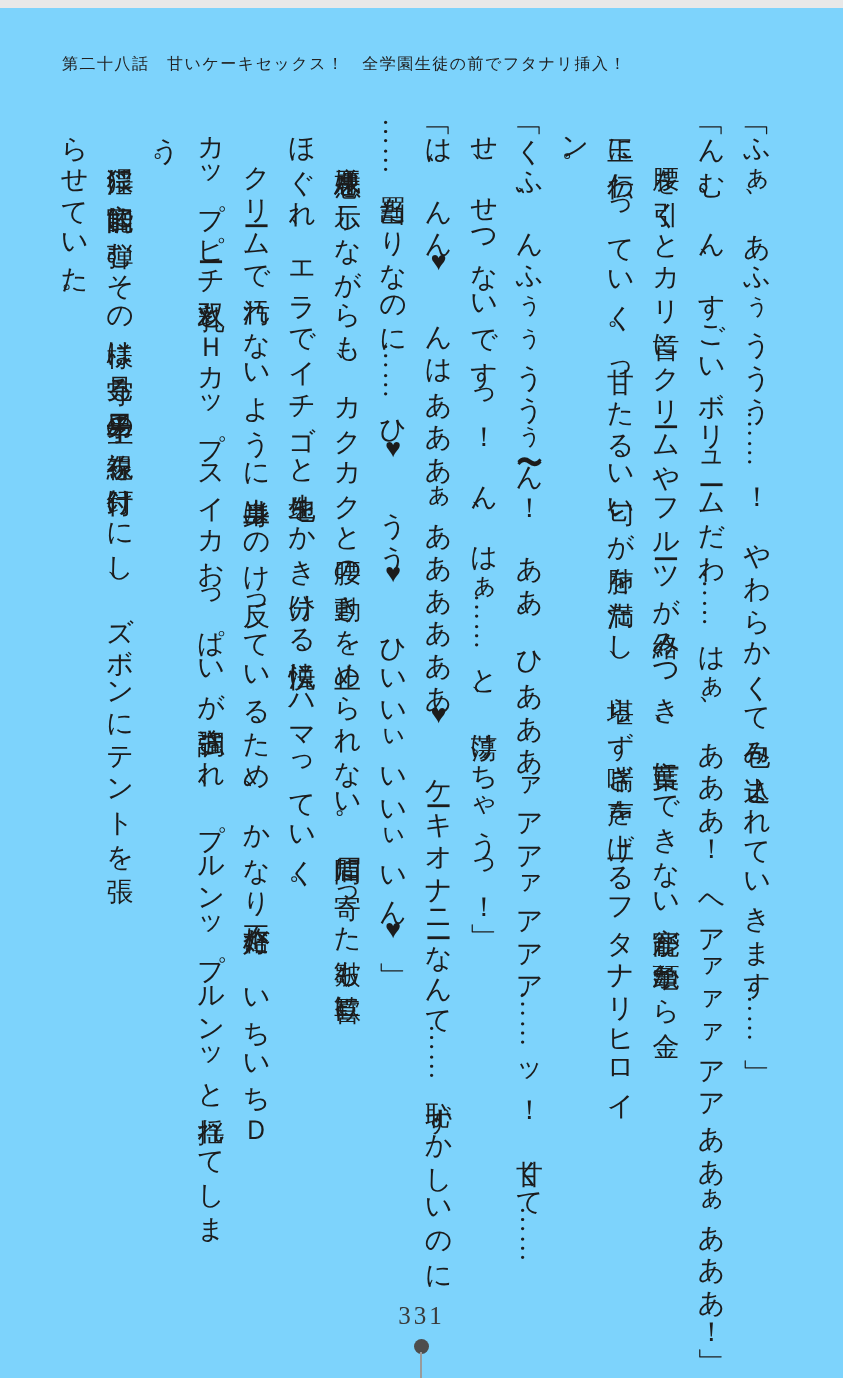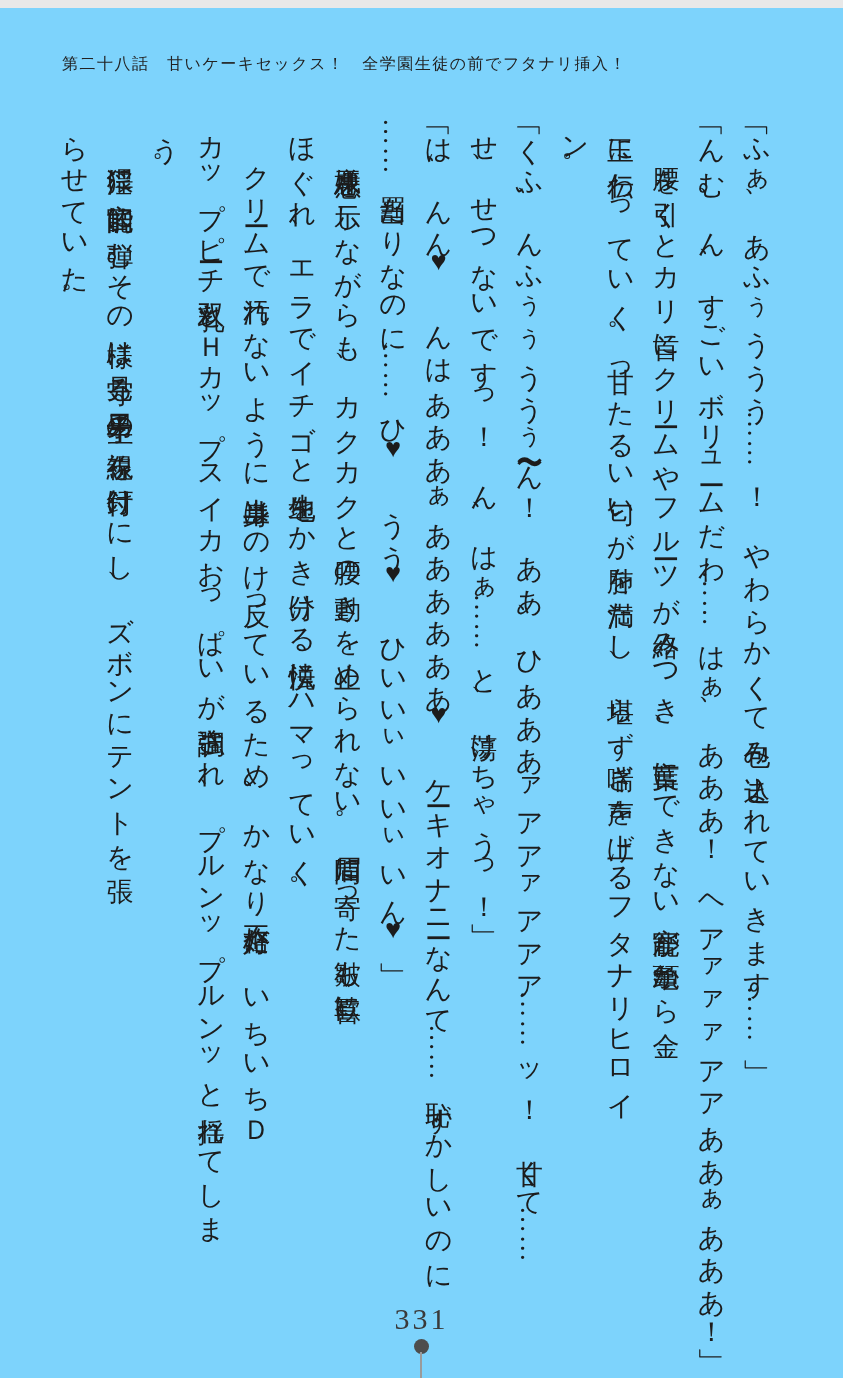--- a/index.html
+++ b/index.html
@@ -38,21 +38,21 @@
     padding: 0;
     line-height: 45.5px;
     white-space: pre;
   }
   .page-number {
     position: absolute;
     top: 1294px;
     left: 0;
     width: 100%;
     text-align: center;
-    font-size: 30px;
+    font-size: 25px;
     letter-spacing: 3px;
     color: #3a3a3a;
   }
   .footer-dot {
     position: absolute;
     top: 1331px;
     left: 414px;
     width: 15px;
     height: 15px;
     border-radius: 50%;

